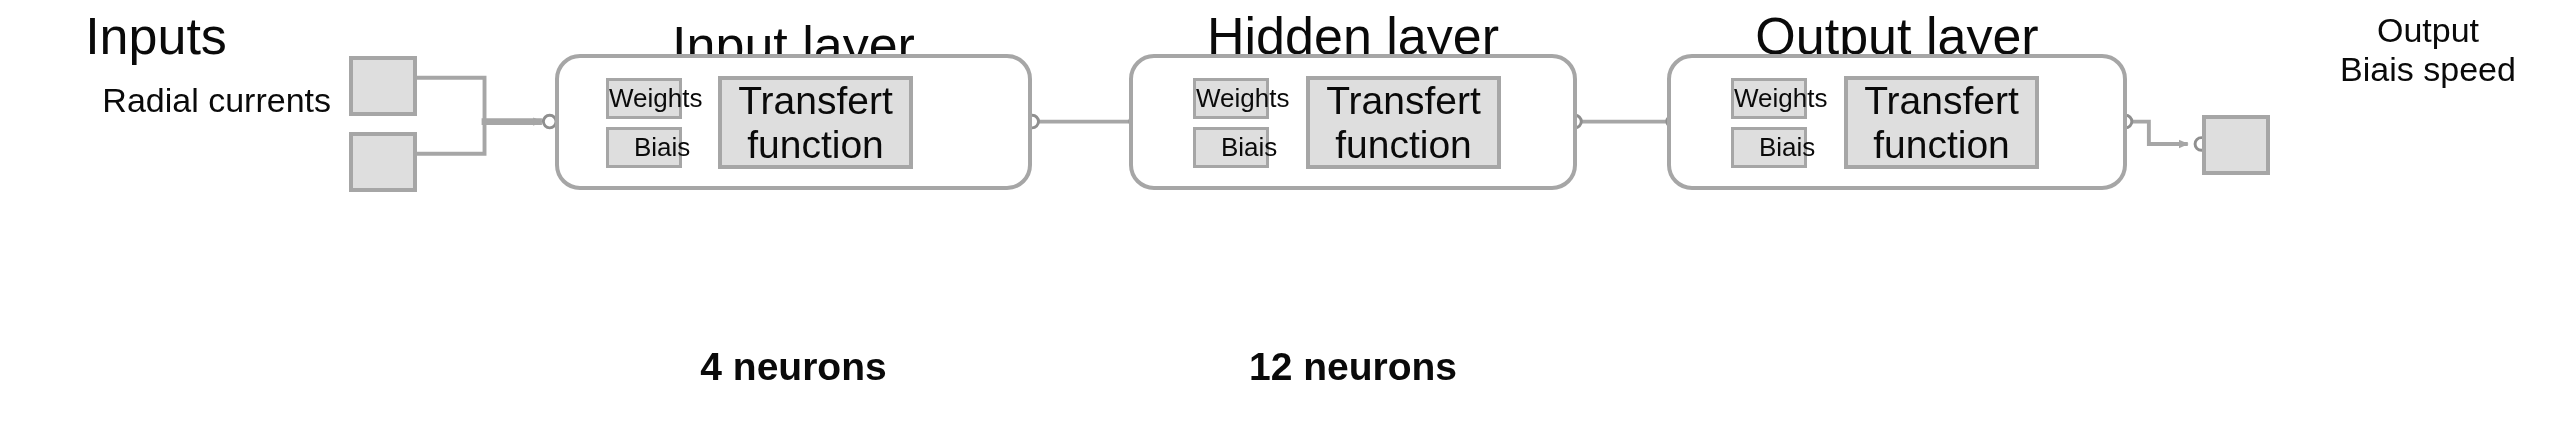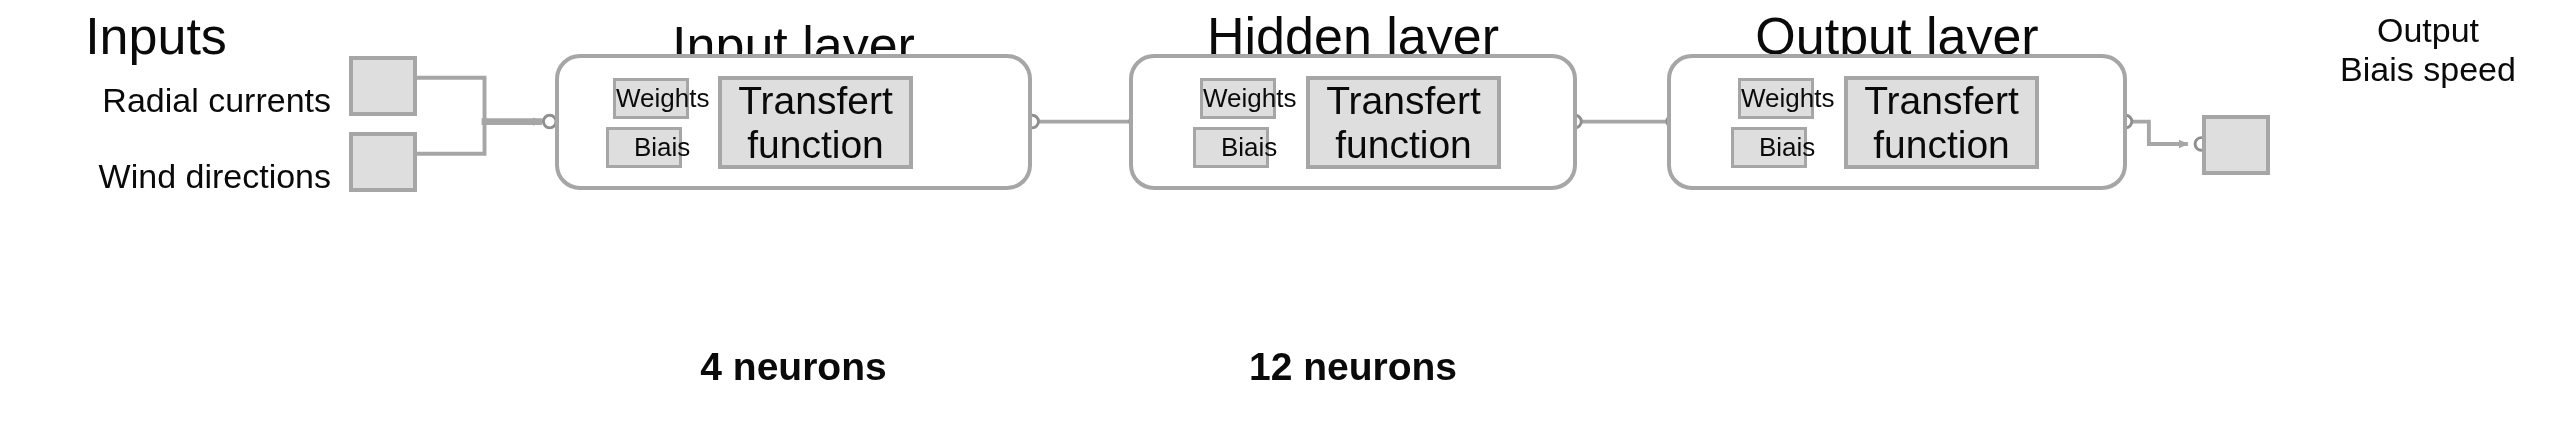--- a/index.html
+++ b/index.html
@@ -68,21 +68,21 @@
     position: absolute;
     background: #dedede;
     border: 3.9px solid #a6a6a6;
     box-sizing: border-box;
     display: flex;
     align-items: center;
     justify-content: center;
     font-size: 26px;
     color: #0a0a0a;
   }
-  .wb-box.weights { justify-content: flex-start; padding-left: 0; margin-left: 7px; }
+  .wb-box.weights { justify-content: flex-start; padding-left: 0; }
   .wb-box.biais { justify-content: flex-start; padding-left: 25px; }
   .tf-box {
     position: absolute;
     background: #dedede;
     border: 4.9px solid #a6a6a6;
     box-sizing: border-box;
     display: flex;
     align-items: center;
     justify-content: center;
     text-align: center;
@@ -151,21 +151,20 @@
       <circle cx="1719" cy="125" r="6.5"></circle>
       <circle cx="2184" cy="125" r="6.5"></circle>
       <circle cx="2262" cy="148" r="6.5"></circle>
     </g>
   </svg>
 
   <div class="lbl lbl-section" style="left:0px; top:7.8px; width:312px;">Inputs</div>
 
   <div class="lbl lbl-io" style="left:0px; top:58px; width:331px;">Radial currents</div>
 
-  <div class="lbl lbl-io" style="left:0px; top:134px; width:331px;">Wind directions</div>
 
   <div class="io-box" style="left:349px; top:56px; width:68px; height:60px;"></div>
 
   <div class="io-box" style="left:349px; top:132px; width:68px; height:60px;"></div>
 
   <div class="lbl lbl-section" style="left:555px; top:17px; width:477px;">Input layer</div>
 
   <div class="layer-frame" style="left:555px; top:54px; width:477px; height:136px;"></div>
 
   <div class="wb-box weights" style="left:606px; top:78px; width:76px; height:41px;">Weights</div>

